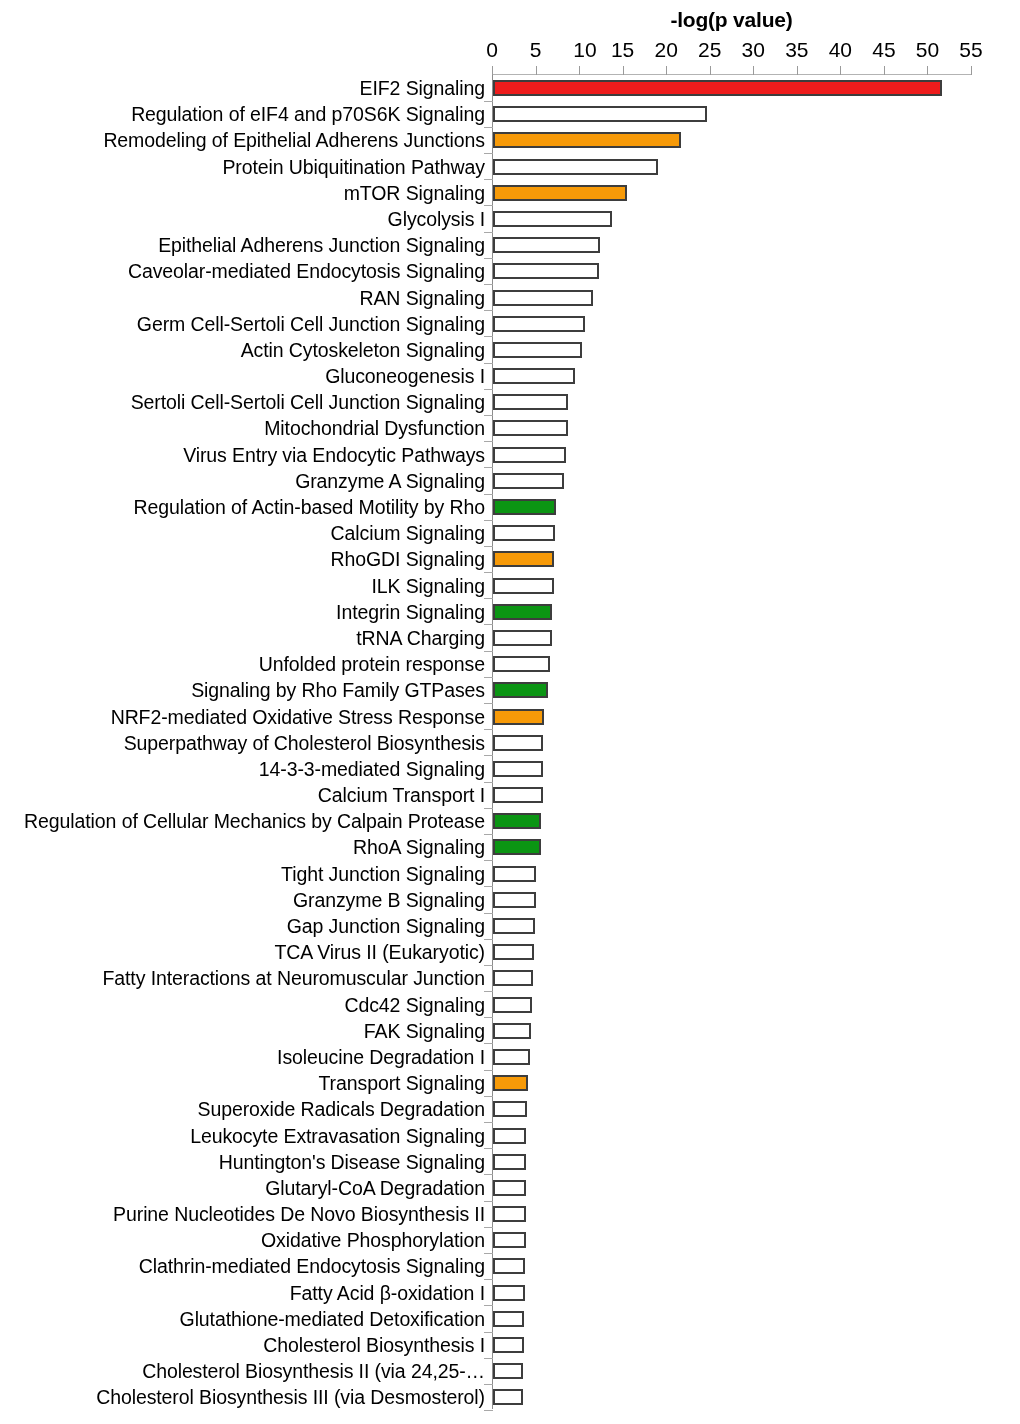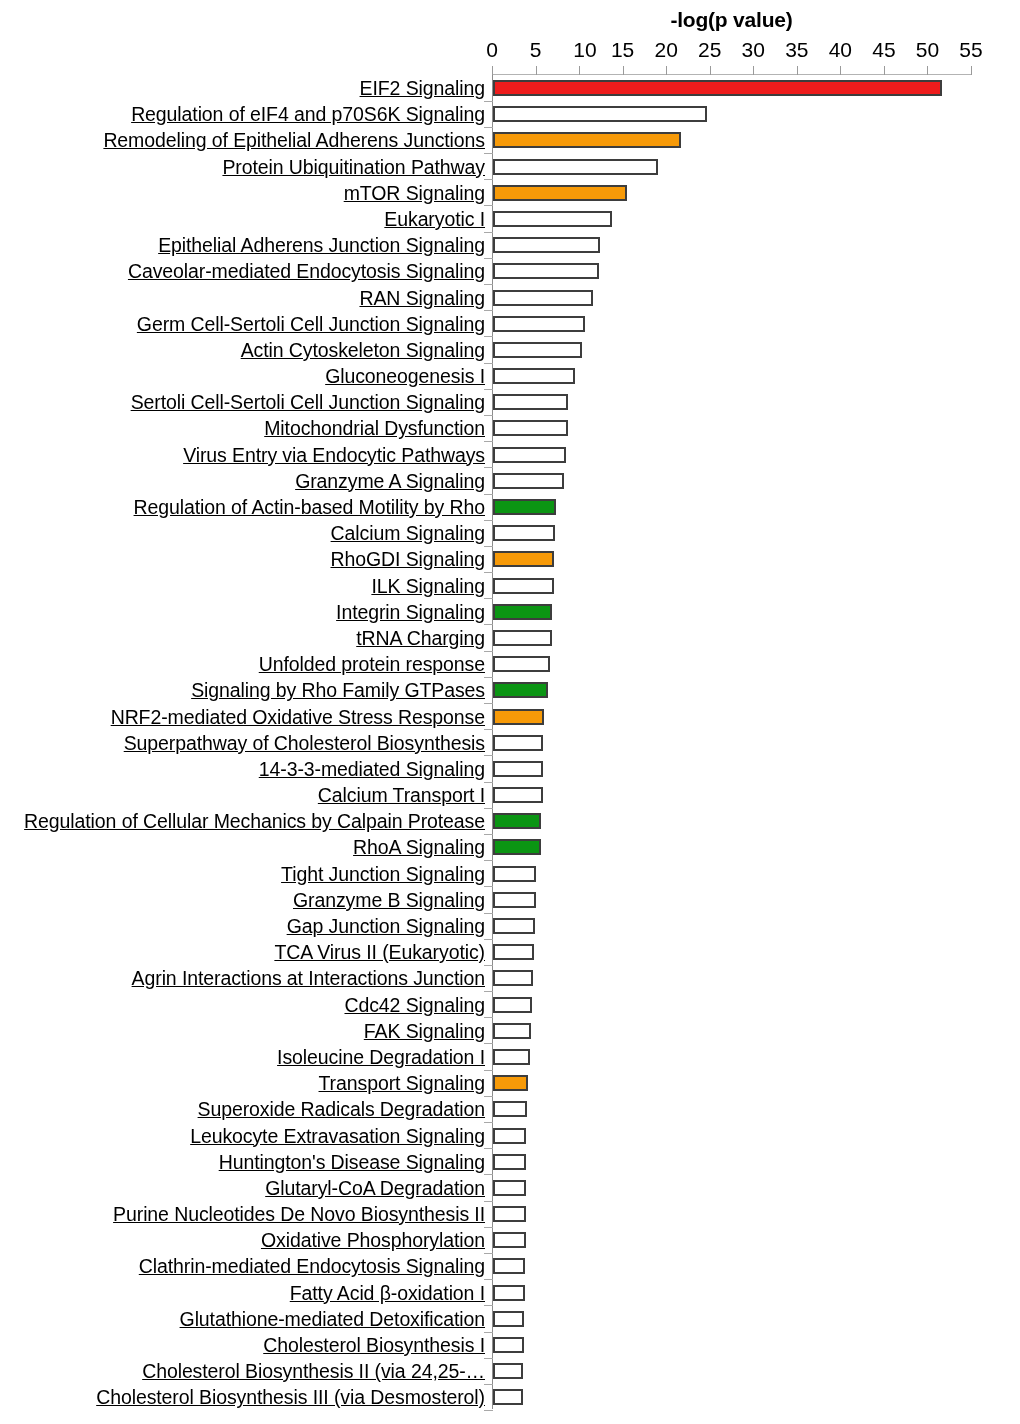--- a/index.html
+++ b/index.html
@@ -91,21 +91,20 @@
   .row-label {
     position: absolute;
     right: 535px;      
     top: 0;
     height: 26.2px;
     line-height: 26.2px;
     font-size: 19.5px;
     white-space: nowrap;
     text-align: right;
     letter-spacing: -0.1px;
-    text-decoration: underline;
   }
   .cat-tick {
     position: absolute;
     left: 484px;
     top: 25.7px;
     width: 9px;
     height: 1px;
     background: #a8a8a8;
   }
   .bar {
@@ -165,21 +164,21 @@
           <div class="row-label">Protein Ubiquitination Pathway</div>
           <div class="cat-tick"></div>
           <div class="bar" style="width: 165.473px; background: rgb(255, 255, 255); border-color: rgb(61, 61, 61);"></div>
         </div>
         <div class="row">
           <div class="row-label">mTOR Signaling</div>
           <div class="cat-tick"></div>
           <div class="bar" style="width: 134.12px; background: rgb(247, 154, 8); border-color: rgb(61, 61, 61);"></div>
         </div>
         <div class="row">
-          <div class="row-label">Eukaryotic I</div>
+          <div class="row-label">Glycolysis I</div>
           <div class="cat-tick"></div>
           <div class="bar" style="width: 119.315px; background: rgb(255, 255, 255); border-color: rgb(61, 61, 61);"></div>
         </div>
         <div class="row">
           <div class="row-label">Epithelial Adherens Junction Signaling</div>
           <div class="cat-tick"></div>
           <div class="bar" style="width: 107.122px; background: rgb(255, 255, 255); border-color: rgb(61, 61, 61);"></div>
         </div>
         <div class="row">
           <div class="row-label">Caveolar-mediated Endocytosis Signaling</div>
@@ -310,21 +309,21 @@
           <div class="row-label">Gap Junction Signaling</div>
           <div class="cat-tick"></div>
           <div class="bar" style="width: 41.8036px; background: rgb(255, 255, 255); border-color: rgb(61, 61, 61);"></div>
         </div>
         <div class="row">
           <div class="row-label">TCA Virus II (Eukaryotic)</div>
           <div class="cat-tick"></div>
           <div class="bar" style="width: 40.9327px; background: rgb(255, 255, 255); border-color: rgb(61, 61, 61);"></div>
         </div>
         <div class="row">
-          <div class="row-label">Agrin Interactions at Interactions Junction</div>
+          <div class="row-label">Fatty Interactions at Neuromuscular Junction</div>
           <div class="cat-tick"></div>
           <div class="bar" style="width: 40.0618px; background: rgb(255, 255, 255); border-color: rgb(61, 61, 61);"></div>
         </div>
         <div class="row">
           <div class="row-label">Cdc42 Signaling</div>
           <div class="cat-tick"></div>
           <div class="bar" style="width: 39.1909px; background: rgb(255, 255, 255); border-color: rgb(61, 61, 61);"></div>
         </div>
         <div class="row">
           <div class="row-label">FAK Signaling</div>

